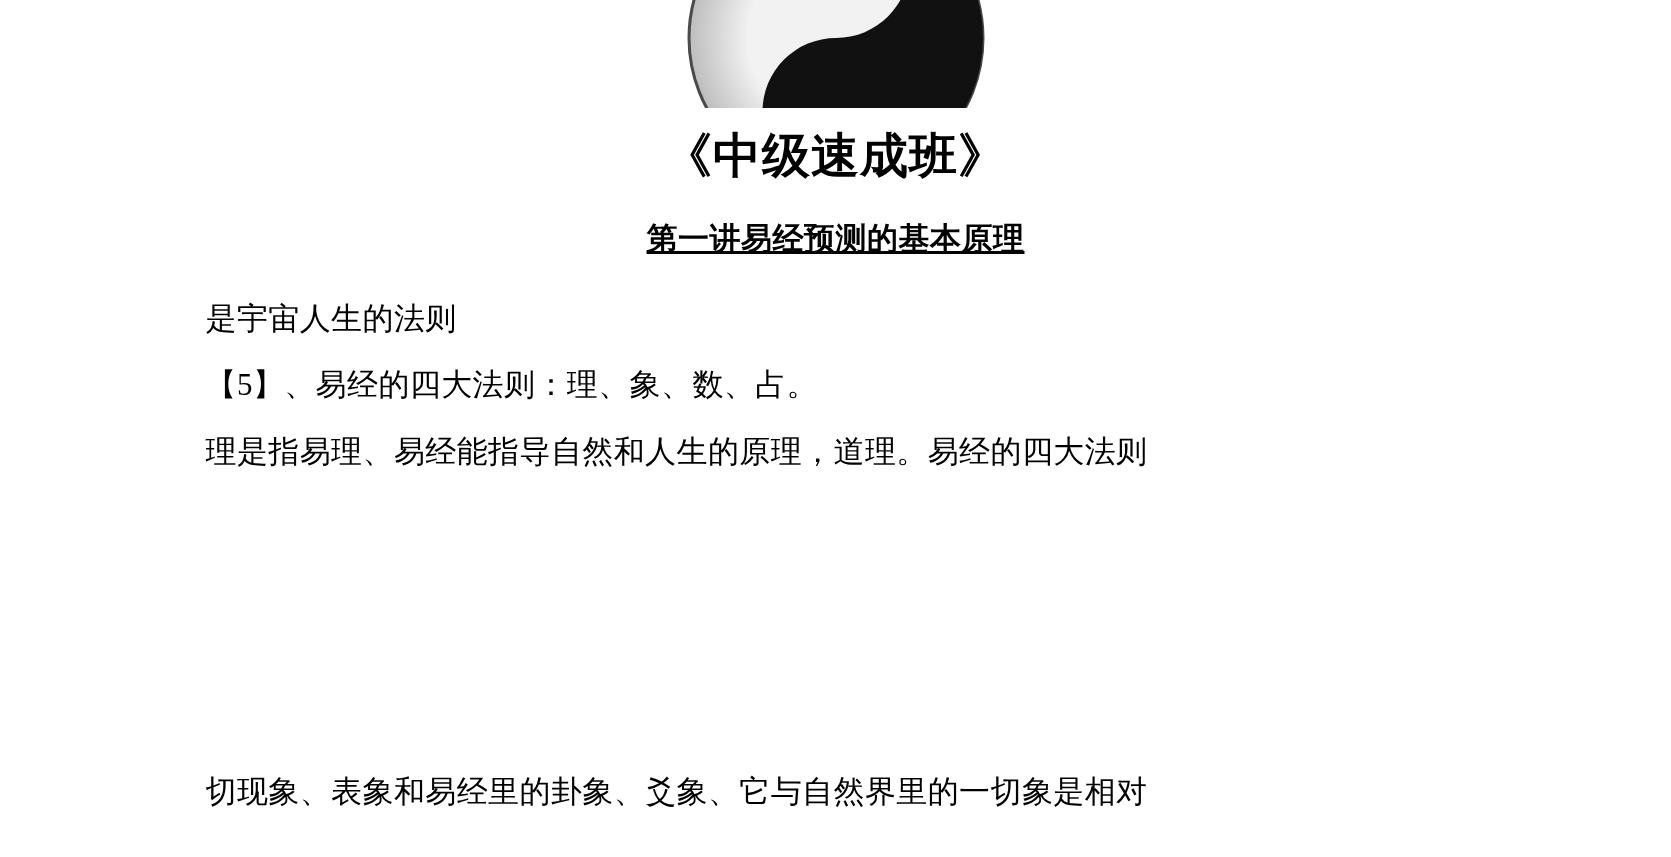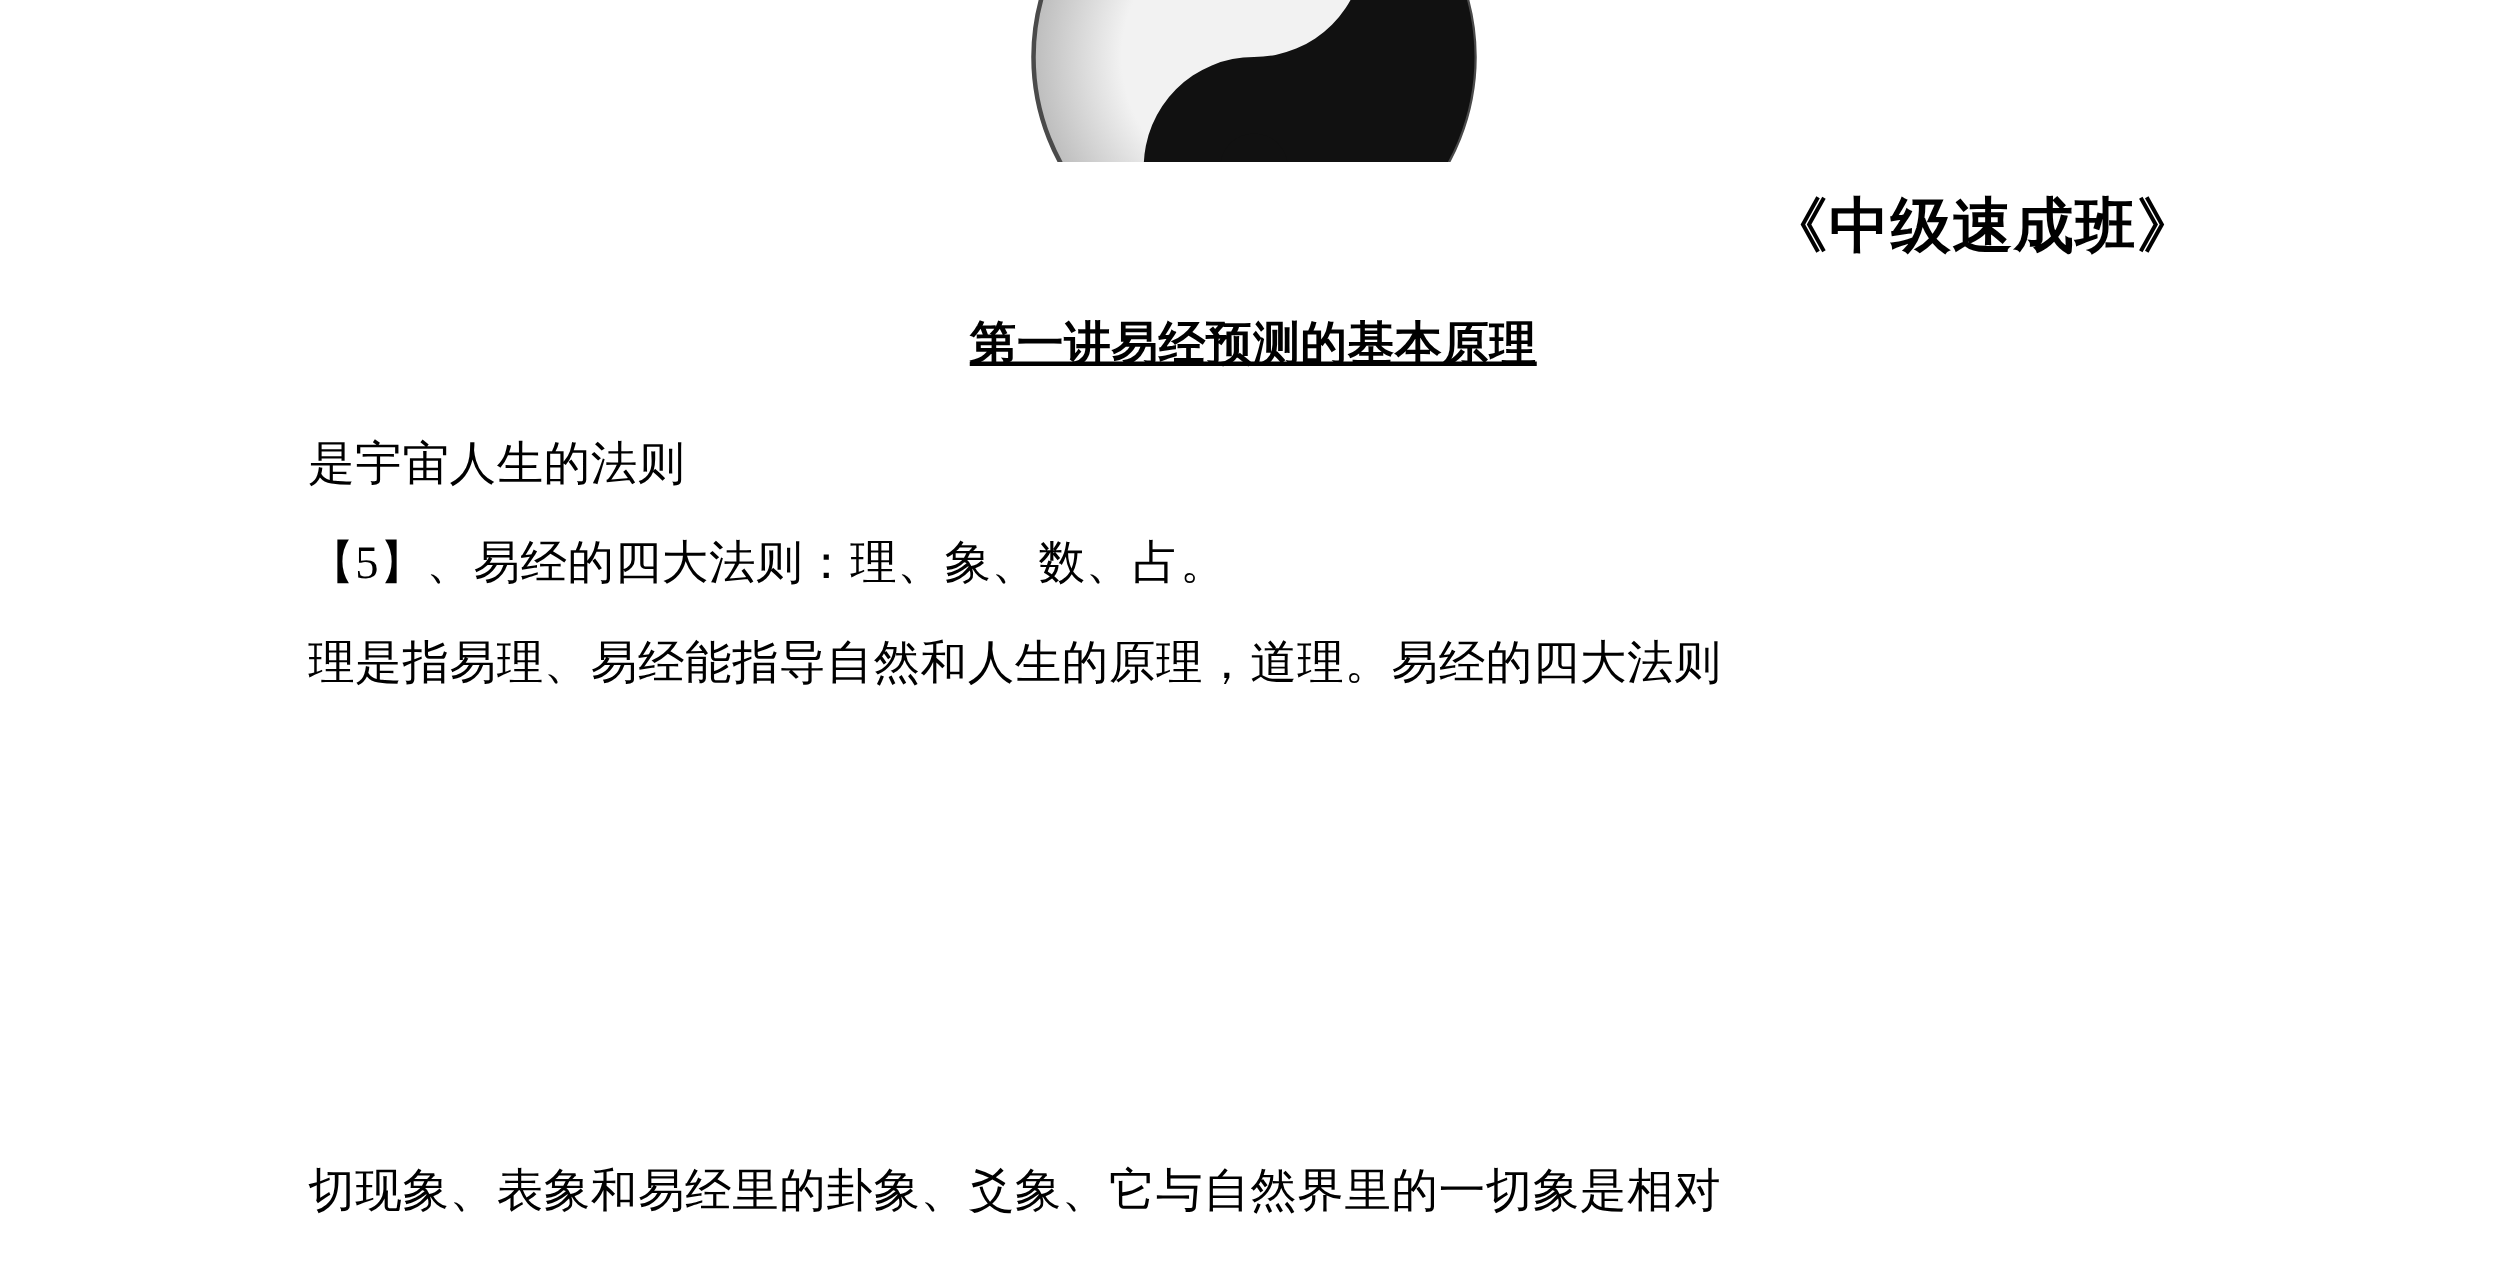--- a/index.html
+++ b/index.html
@@ -51,22 +51,22 @@
   }
   .taiji-svg {
     display: block;
     position: absolute;
     left: 50%;
     top: 50%;
     transform: translate(-50%, -50%);
   }
   
   .title-main {
-    text-align: right;
-    font-size: 40px;
+    text-align: center;
+    font-size: 48px;
     font-weight: bold;
     letter-spacing: 1px;
     margin: 18px 0 0 0;
     line-height: 1.25;
   }
   .title-sub {
     text-align: center;
     font-size: 31px;
     font-weight: bold;
     letter-spacing: 0.5px;
@@ -96,20 +96,21 @@
   .clip-bottom {
     position: absolute;
     left: 0;
     right: 0;
     top: 770px;
     height: 87px;
     overflow: hidden;
   }
   .clip-bottom .content {
     margin-top: -6px;
+    font-family: Liberation Mono, monospace;
   }
 </style>
 </head>
 <body>
 
 <div class="page">
 
   <div class="content">
 
     <div class="figure-wrap">

